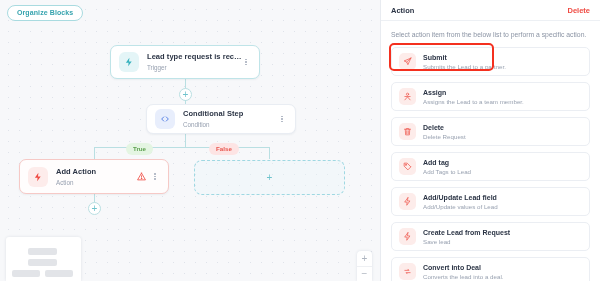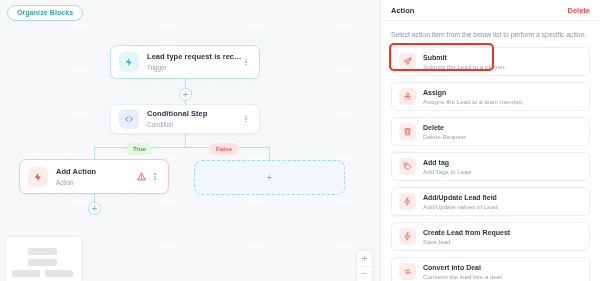--- a/index.html
+++ b/index.html
@@ -56,21 +56,21 @@
   .node {
     position: absolute;
     background: #ffffff;
     border-radius: 7px;
     display: flex;
     align-items: center;
     padding: 0 9px 0 8px;
     box-shadow: 0 1px 2px rgba(40,60,90,.06);
   }
   .node.trigger  { border: 1px solid #bfe4e8; }
-  .node.cond     { border: 1px solid #e9edf3; }
+  .node.cond     { border: 1px solid #e9edf3; margin-left: 36px; }
   .node.action   { border: 1px solid #f6c9c6; background:#fffdfd; }
 
   .node-ico {
     width: 20px; height: 20px; border-radius: 6px;
     display: flex; align-items: center; justify-content: center;
     flex: 0 0 auto; margin-right: 8px;
   }
   .ico-teal { background: #e4f5f7; color: #37b2be; }
   .ico-blue { background: #e8eefc; color: #5b84e6; }
   .ico-red  { background: #fdeceb; color: #ef4a42; }

